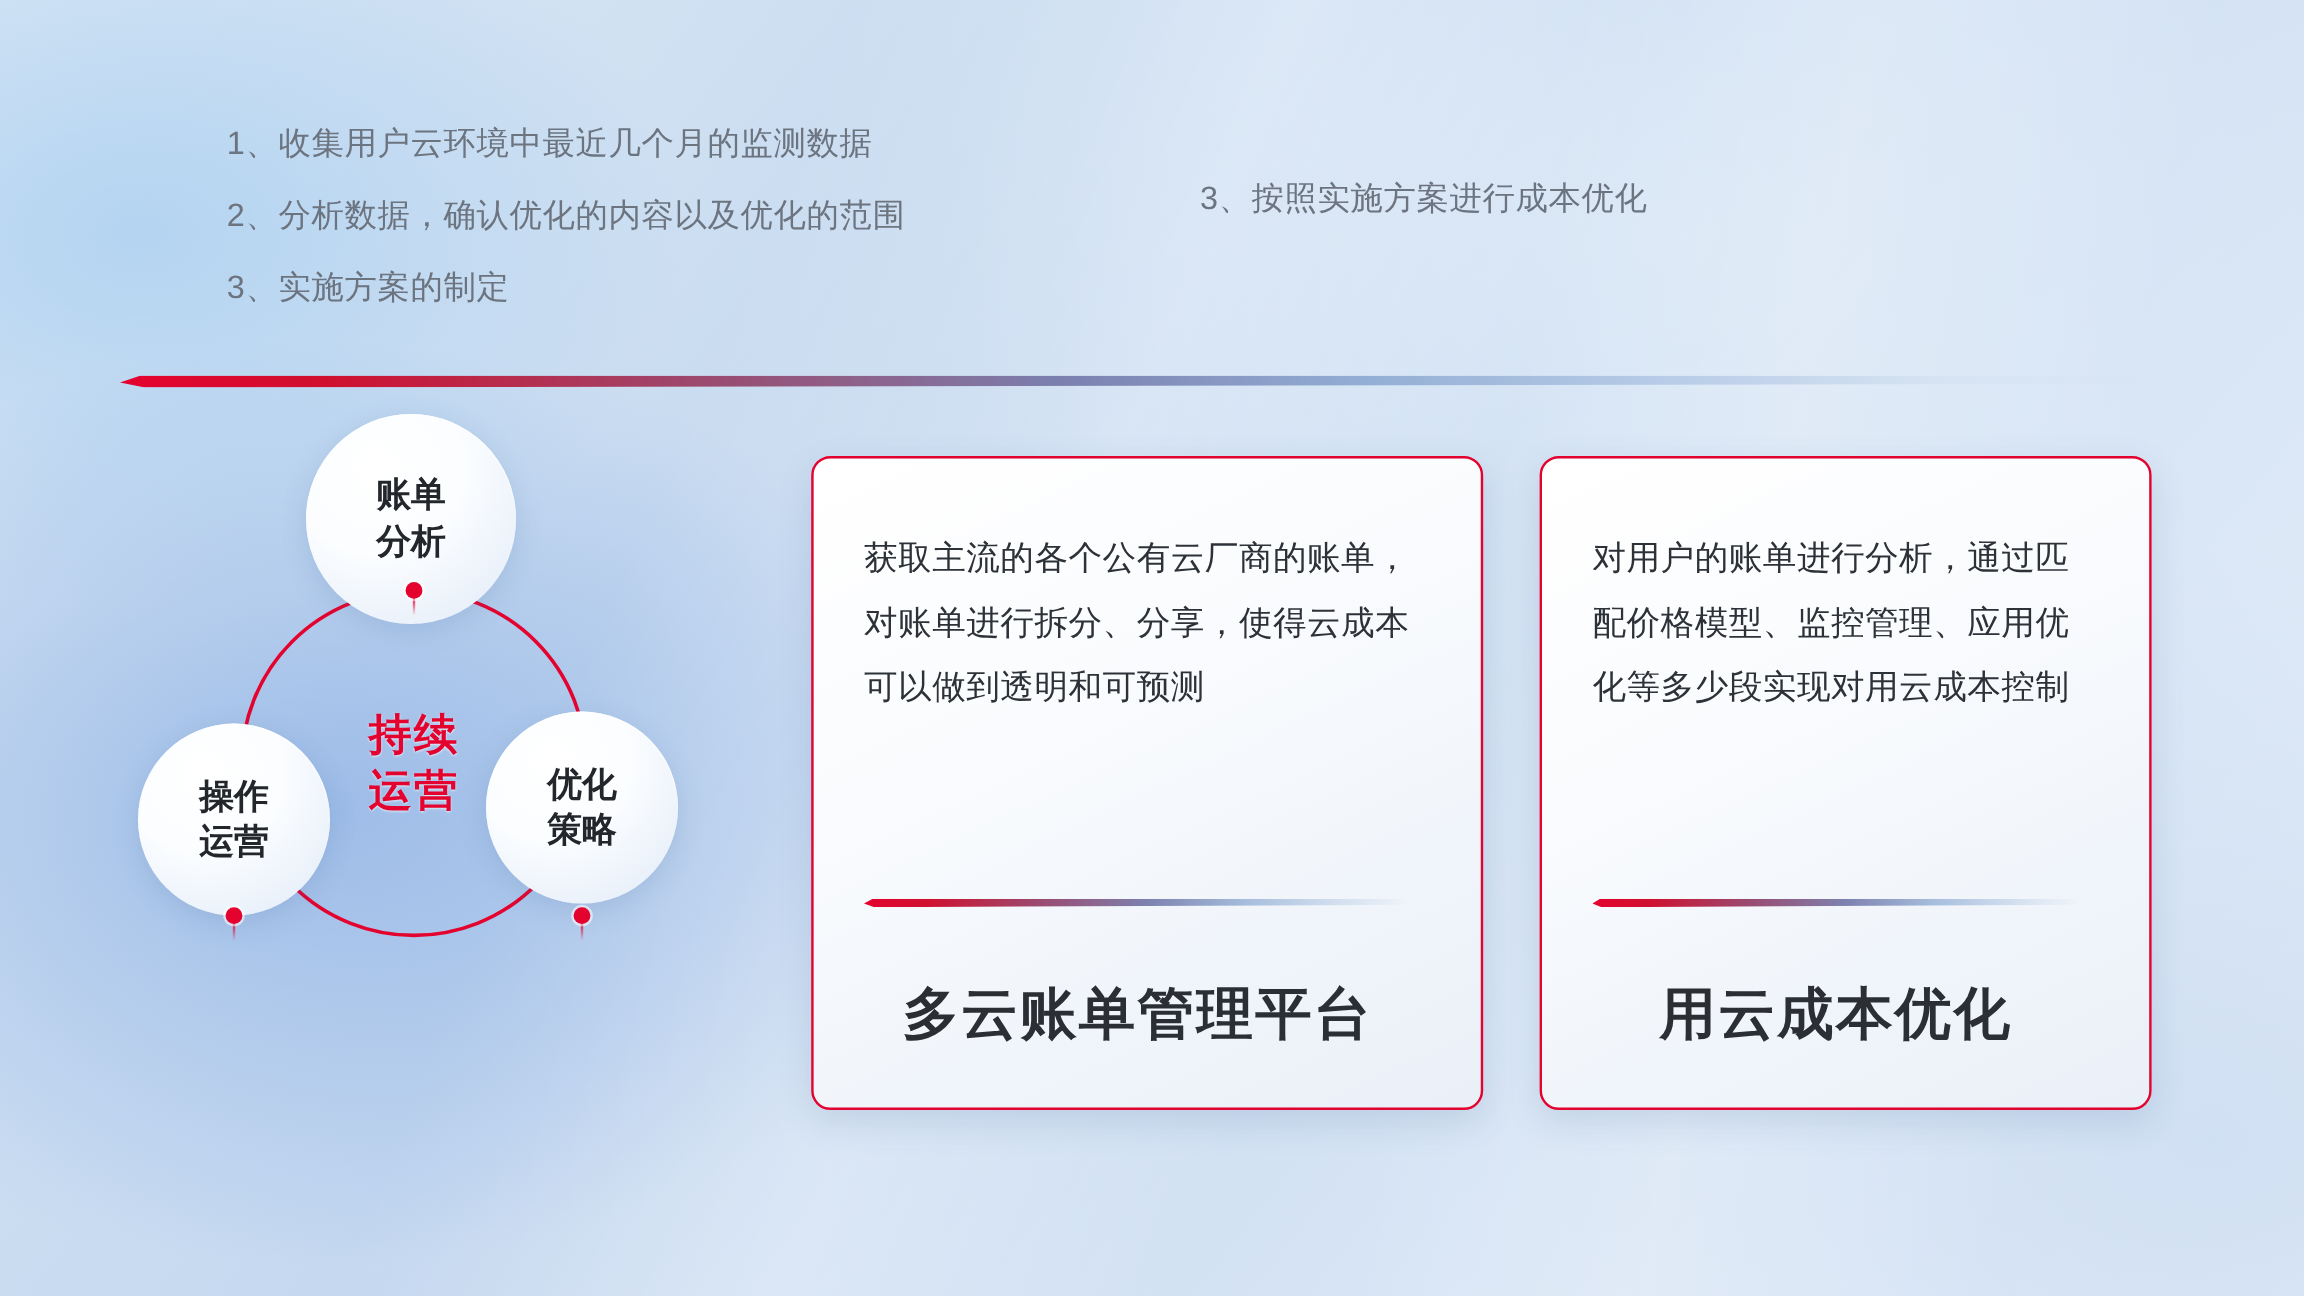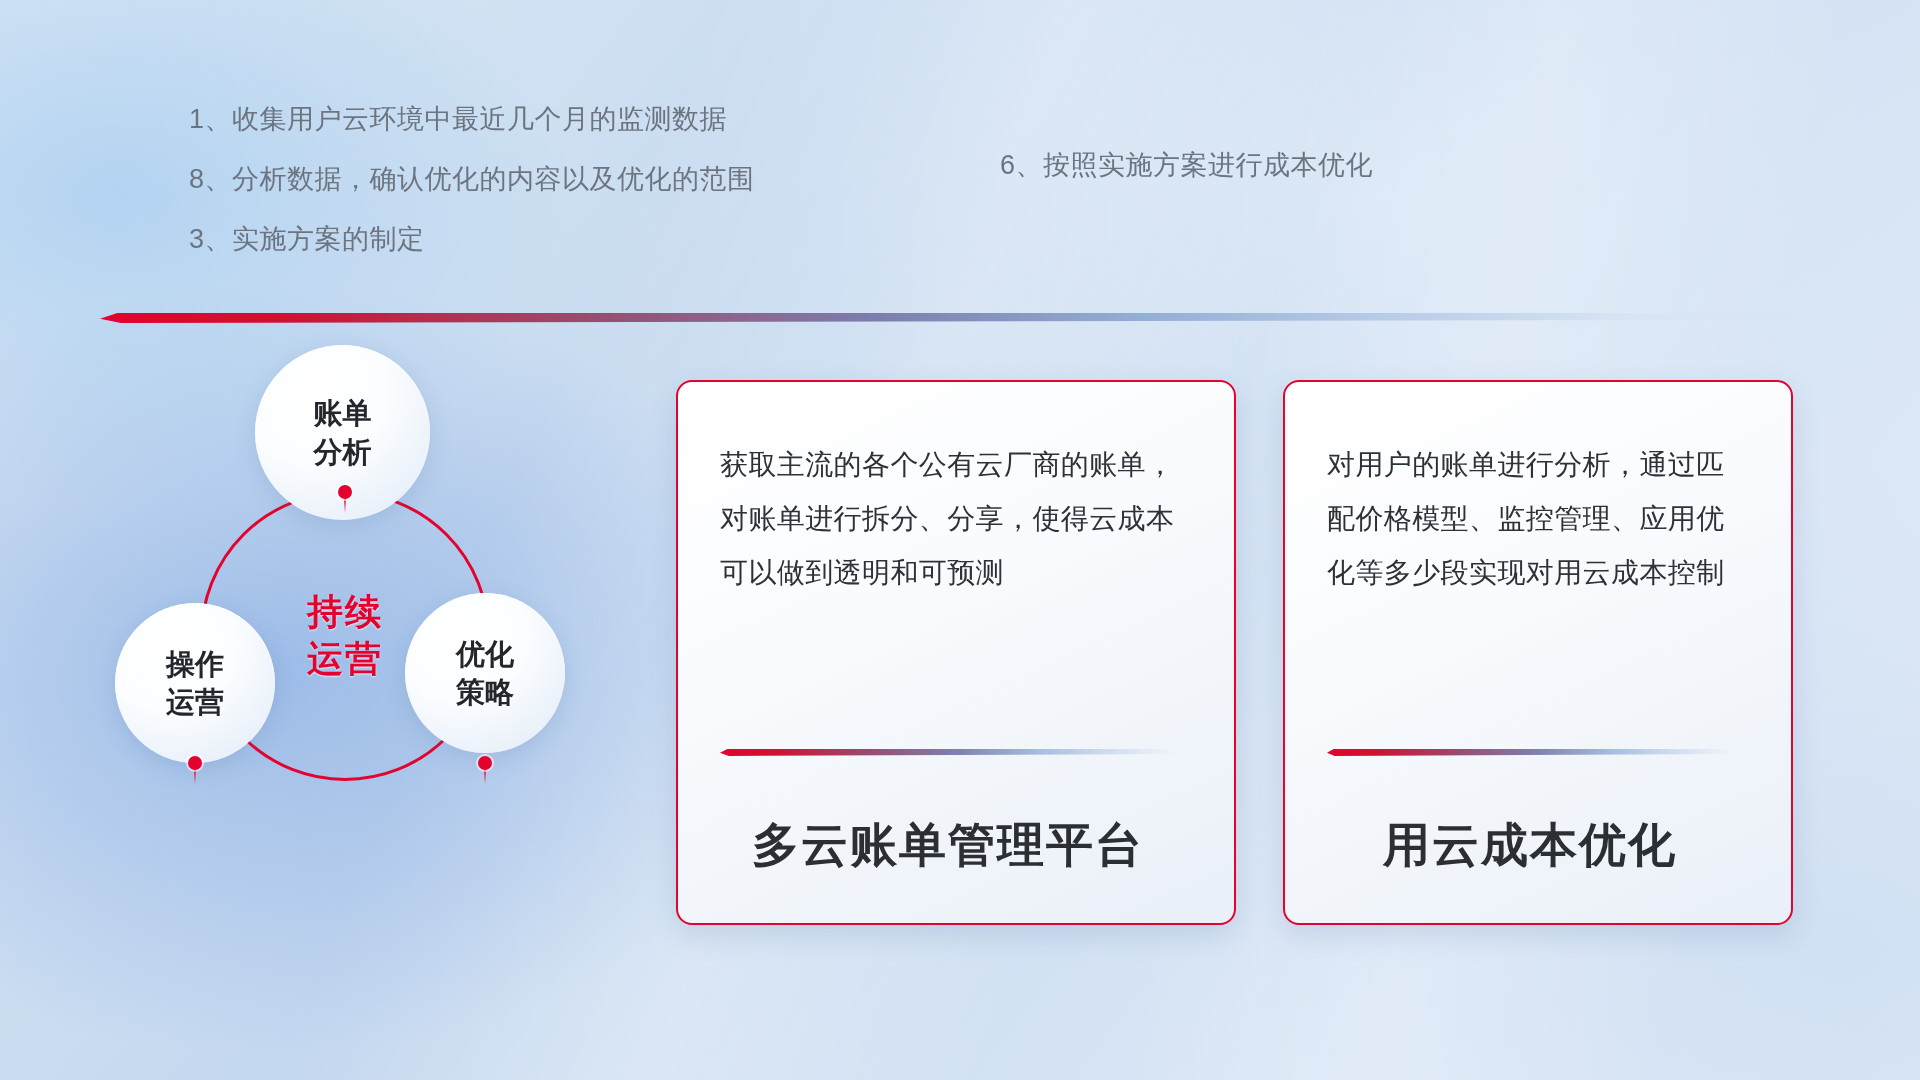--- a/index.html
+++ b/index.html
@@ -148,26 +148,26 @@
     padding:58px 0 46px 0;
   }
 </style>
 </head>
 <body>
 
 <div id="slide">
 
   <div class="list-col" id="list-left">
     <div class="list-item">1、收集用户云环境中最近几个月的监测数据</div>
-    <div class="list-item">8、分析数据，确认优化的内容以及优化的范围</div>
+    <div class="list-item">2、分析数据，确认优化的内容以及优化的范围</div>
     <div class="list-item">3、实施方案的制定</div>
   </div>
 
   <div class="list-col" id="list-right">
-    <div class="list-item">6、按照实施方案进行成本优化</div>
+    <div class="list-item">3、按照实施方案进行成本优化</div>
   </div>
 
   <div id="divider"></div>
 
   <div id="diagram">
 
     <div id="ring"></div>
 
     <div id="ring-label">
       <span>持续</span>

